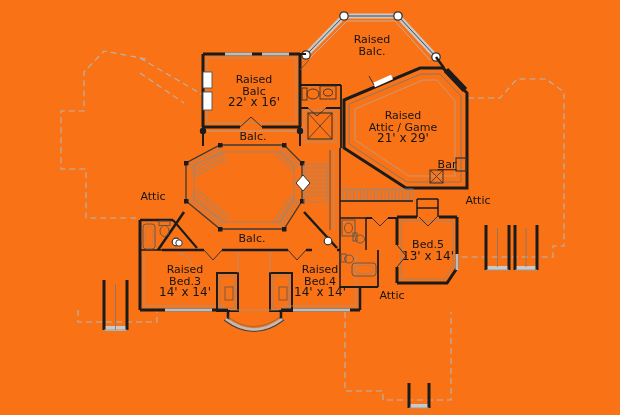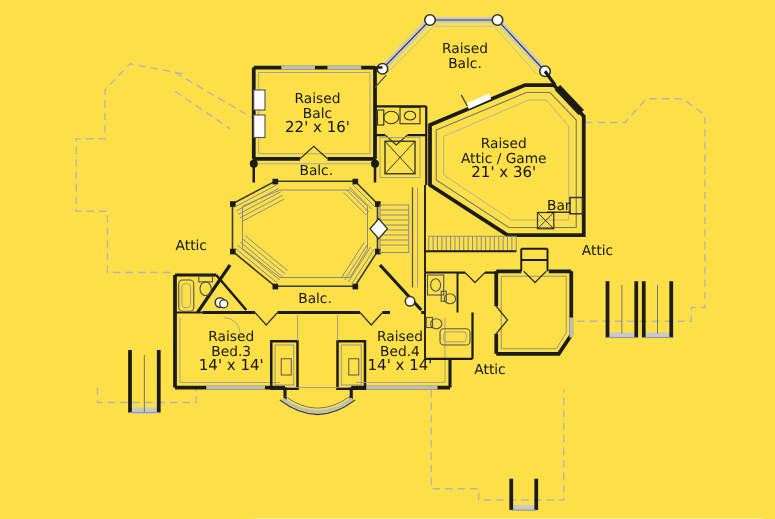--- a/index.html
+++ b/index.html
@@ -1,16 +1,16 @@
 <!DOCTYPE html>
 <html><head>
 <meta charset="utf-8">
 <style>
   html,body{margin:0;padding:0;background:#fff;}
-  .canvas{position:relative;width:620px;height:415px;background:#fde047;overflow:hidden;
+  .canvas{position:relative;width:620px;height:415px;background:#f97316;overflow:hidden;
           font-family:"DejaVu Sans","Liberation Sans",sans-serif;}
   .canvas svg{position:absolute;left:0;top:0;}
   .lbl{position:absolute;transform:translate(-50%,-50%);text-align:center;color:#141414;
        font-size:11px;line-height:11.5px;white-space:nowrap;}
   .lbl .dims{font-size:12px;}
 </style>
 </head>
 <body>
 
 <div class="canvas">
@@ -227,21 +227,21 @@
     <div class="dims">22' x 16'</div>
   </div>
 
   <div class="lbl" style="left:253px;top:137px;">
     <div>Balc.</div>
   </div>
 
   <div class="lbl" style="left:403px;top:127px;">
     <div>Raised</div>
     <div>Attic / Game</div>
-    <div class="dims">21' x 36'</div>
+    <div class="dims">21' x 29'</div>
   </div>
 
   <div class="lbl" style="left:447px;top:165px;text-decoration:underline;">
     <div>Bar</div>
   </div>
 
   <div class="lbl" style="left:153px;top:197px;">
     <div>Attic</div>
   </div>
 
@@ -262,13 +262,17 @@
   <div class="lbl" style="left:320px;top:281px;">
     <div>Raised</div>
     <div>Bed.4</div>
     <div class="dims">14' x 14'</div>
   </div>
 
   <div class="lbl" style="left:392px;top:296px;">
     <div>Attic</div>
   </div>
 
+  <div class="lbl" style="left:428px;top:250px;">
+    <div>Bed.5</div>
+    <div class="dims">13' x 14'</div>
+  </div>
 </div>
 
 </body></html>

